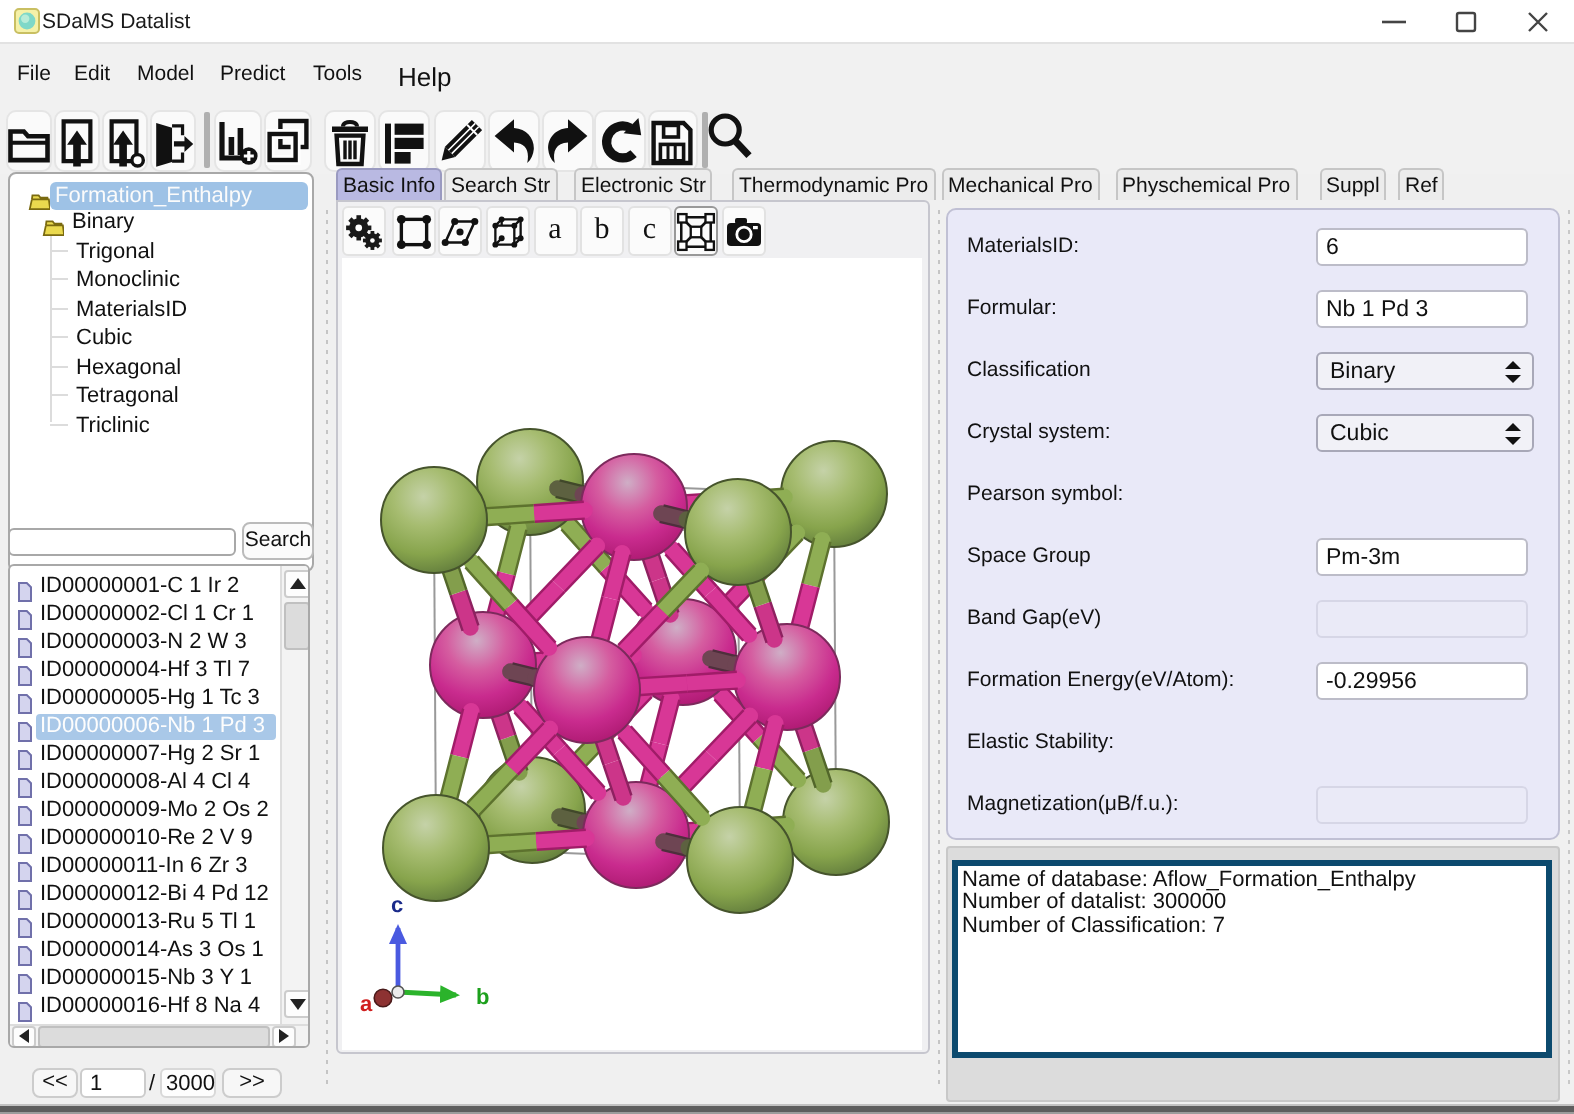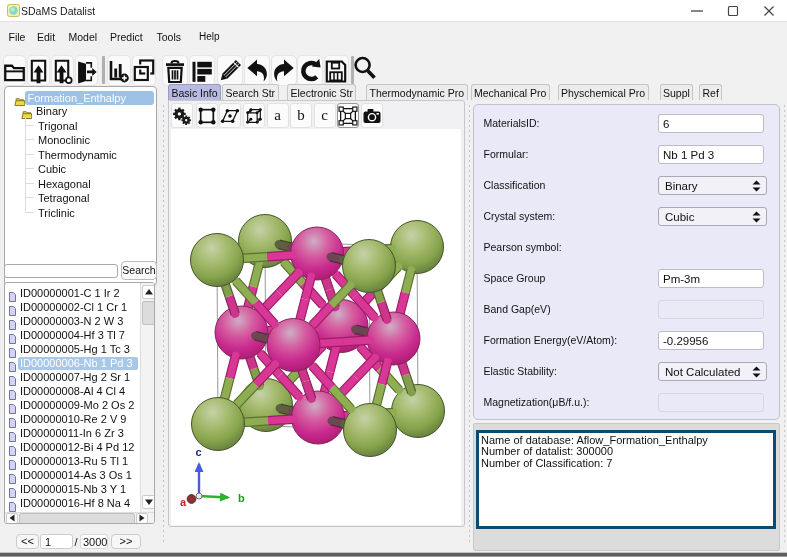--- a/index.html
+++ b/index.html
@@ -34,21 +34,21 @@
  <svg class="abs" style="left:761px;top:0" width="16" height="22">
       <path d="M3.5 6.5 L12.5 15.5 M12.5 6.5 L3.5 15.5" stroke="#444" stroke-width="1.2"></path>
     </svg>
 </div>
 <div class="abs" style="left:0;top:22px;width:787px;height:29px;background:#f1f1f1">
     <div class="abs" style="left:8.5px;top:9px;font-size:10.5px;color:#111">File</div>
     <div class="abs" style="left:37px;top:9px;font-size:10.5px;color:#111">Edit</div>
     <div class="abs" style="left:68.5px;top:9px;font-size:10.5px;color:#111">Model</div>
     <div class="abs" style="left:110px;top:9px;font-size:10.5px;color:#111">Predict</div>
     <div class="abs" style="left:156.5px;top:9px;font-size:10.5px;color:#111">Tools</div>
-    <div class="abs" style="left:199px;top:9px;font-size:10px;color:#111">Help</div>
+    <div class="abs" style="left:199px;top:9px;font-size:13px;color:#111">Help</div>
   </div>
 <div class="abs" style="left:0;top:51px;width:787px;height:36px;background:#f1f1f1"></div>
 <div class="tbtn" style="left:2.5px;width:23px">
     <svg width="22" height="26" viewBox="0 0 22 26">
       <path d="M1.3 22.5 V7.5 H8.3 L10.5 10 H20.7 V22.5 Z" fill="none" stroke="#111" stroke-width="2.4"></path>
       <path d="M1.3 13.4 H20.7" stroke="#111" stroke-width="2"></path>
     </svg>
   </div>
 <div class="tbtn" style="left:26.7px;width:23px">
     <svg width="22" height="26" viewBox="0 0 22 26">
@@ -152,21 +152,21 @@
     <div class="abs" style="left:16px;top:19px"><svg width="11.5" height="10" viewBox="0 0 13 11">
         <path d="M1 9.5 L2.2 4 H11.8 L12.5 9.5 Z M2.2 4 L2.5 1.8 H6 L7 3 H11 L11.2 4" fill="#ead94e" stroke="#7a6a10" stroke-width="1"></path>
       </svg></div>
     <div class="titem" style="left:31.5px;top:18px">Binary</div>
     <div class="abs" style="left:20px;top:30.5px;width:1px;height:93.0px;background:#dcdcdc"></div>
     <div class="abs" style="left:20px;top:37.5px;width:9px;height:1px;background:#dcdcdc"></div>
     <div class="titem" style="left:33.5px;top:32.5px">Trigonal</div>
     <div class="abs" style="left:20px;top:52.0px;width:9px;height:1px;background:#dcdcdc"></div>
     <div class="titem" style="left:33.5px;top:47.0px">Monoclinic</div>
     <div class="abs" style="left:20px;top:66.5px;width:9px;height:1px;background:#dcdcdc"></div>
-    <div class="titem" style="left:33.5px;top:61.5px">Thermodynamic</div>
+    <div class="titem" style="left:33.5px;top:61.5px">MaterialsID</div>
     <div class="abs" style="left:20px;top:81.0px;width:9px;height:1px;background:#dcdcdc"></div>
     <div class="titem" style="left:33.5px;top:76.0px">Cubic</div>
     <div class="abs" style="left:20px;top:95.5px;width:9px;height:1px;background:#dcdcdc"></div>
     <div class="titem" style="left:33.5px;top:90.5px">Hexagonal</div>
     <div class="abs" style="left:20px;top:110.0px;width:9px;height:1px;background:#dcdcdc"></div>
     <div class="titem" style="left:33.5px;top:105.0px">Tetragonal</div>
     <div class="abs" style="left:20px;top:124.5px;width:9px;height:1px;background:#dcdcdc"></div>
     <div class="titem" style="left:33.5px;top:119.5px">Triclinic</div>
   </div>
 <div class="abs" style="left:3.5px;top:264px;width:114px;height:14px;background:#fff;border:1px solid #a8a8a8;border-radius:3px"></div>
@@ -583,24 +583,20 @@
         <path d="M4.5 11.5 L8.5 7.5 H0.5 Z" fill="#111"></path>
       </svg></div>
     <div class="frow" style="top:136px">Pearson symbol:</div>
     <div class="frow" style="top:167px">Space Group</div>
     <div class="fin" style="top:163.5px">Pm-3m</div>
     <div class="frow" style="top:198px">Band Gap(eV)</div>
     <div class="fin dis" style="top:194.5px"></div>
     <div class="frow" style="top:229px">Formation Energy(eV/Atom):</div>
     <div class="fin" style="top:225.5px">-0.29956</div>
     <div class="frow" style="top:260px">Elastic Stability:</div>
-    <div class="fsel" style="top:256.5px">Not Calculated<svg class="diam" viewBox="0 0 9 12">
-        <path d="M4.5 0.5 L8.5 4.5 H0.5 Z" fill="#111"></path>
-        <path d="M4.5 11.5 L8.5 7.5 H0.5 Z" fill="#111"></path>
-      </svg></div>
     <div class="frow" style="top:291px">Magnetization(μB/f.u.):</div>
     <div class="fin dis" style="top:287.5px"></div>
   </div>
 <div class="abs" style="left:473px;top:423px;width:307px;height:128px;background:#dcdcdc;border:1px solid #c8c8c8;border-radius:2px">
 <div class="abs" style="left:2px;top:6px;width:300px;height:99px;background:#fff;border:3px solid #0c4a6e;font-size:11px;color:#111;padding:1.5px 2px;line-height:11.5px">Name of database: Aflow_Formation_Enthalpy<br>Number of datalist: 300000<br>Number of Classification: 7</div>
 </div>
 <div class="abs" style="left:163px;top:105px;width:1px;height:440px;background:repeating-linear-gradient(to bottom,#c4c4c4 0 2px,#f0f0f0 2px 5px)"></div>
 <div class="abs" style="left:468.5px;top:105px;width:1px;height:440px;background:repeating-linear-gradient(to bottom,#c4c4c4 0 2px,#f0f0f0 2px 5px)"></div>
 <div class="abs" style="left:784px;top:105px;width:1px;height:440px;background:repeating-linear-gradient(to bottom,#c8c8c8 0 2px,#f0f0f0 2px 5px)"></div>
 <div class="abs" style="left:0;top:552px;width:787px;height:1px;background:#c2c2c2"></div>

